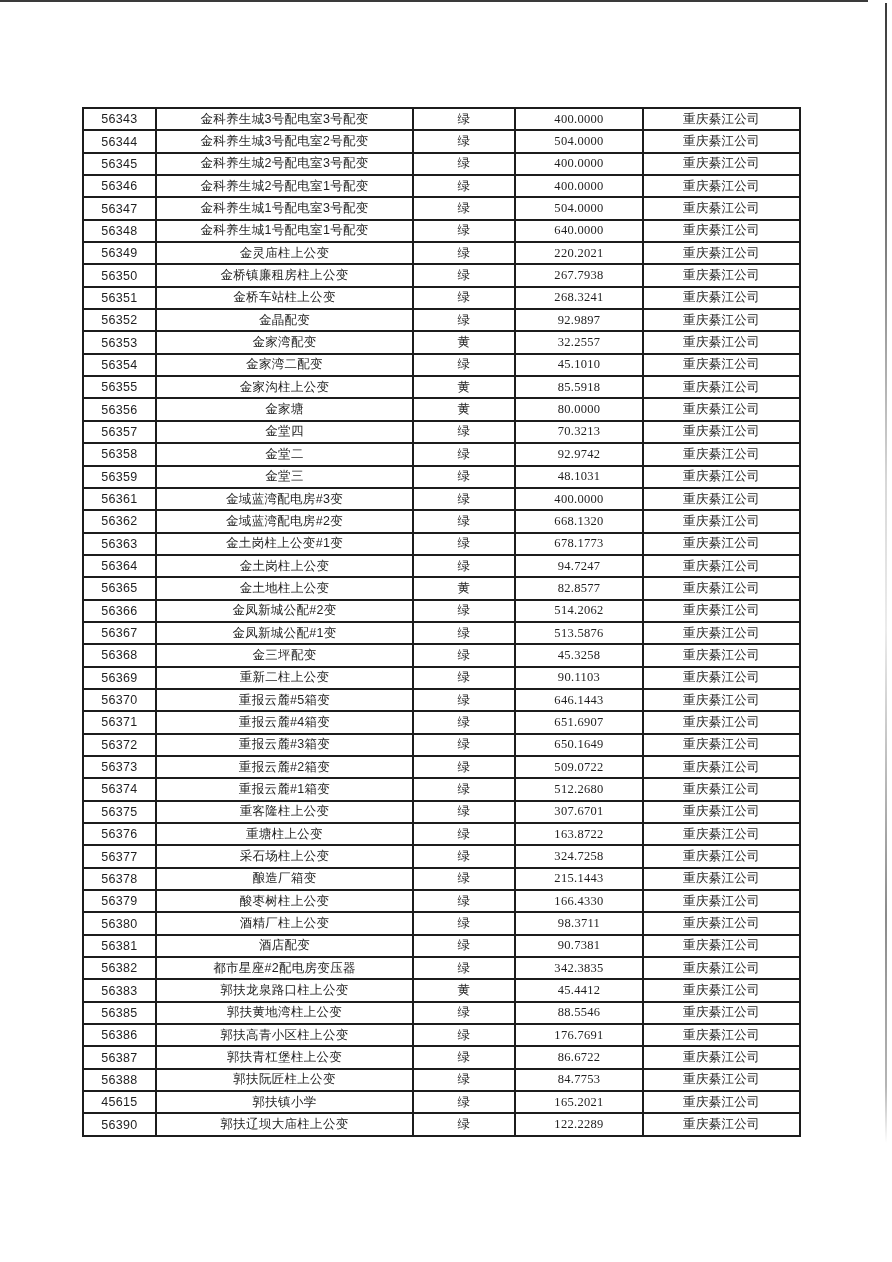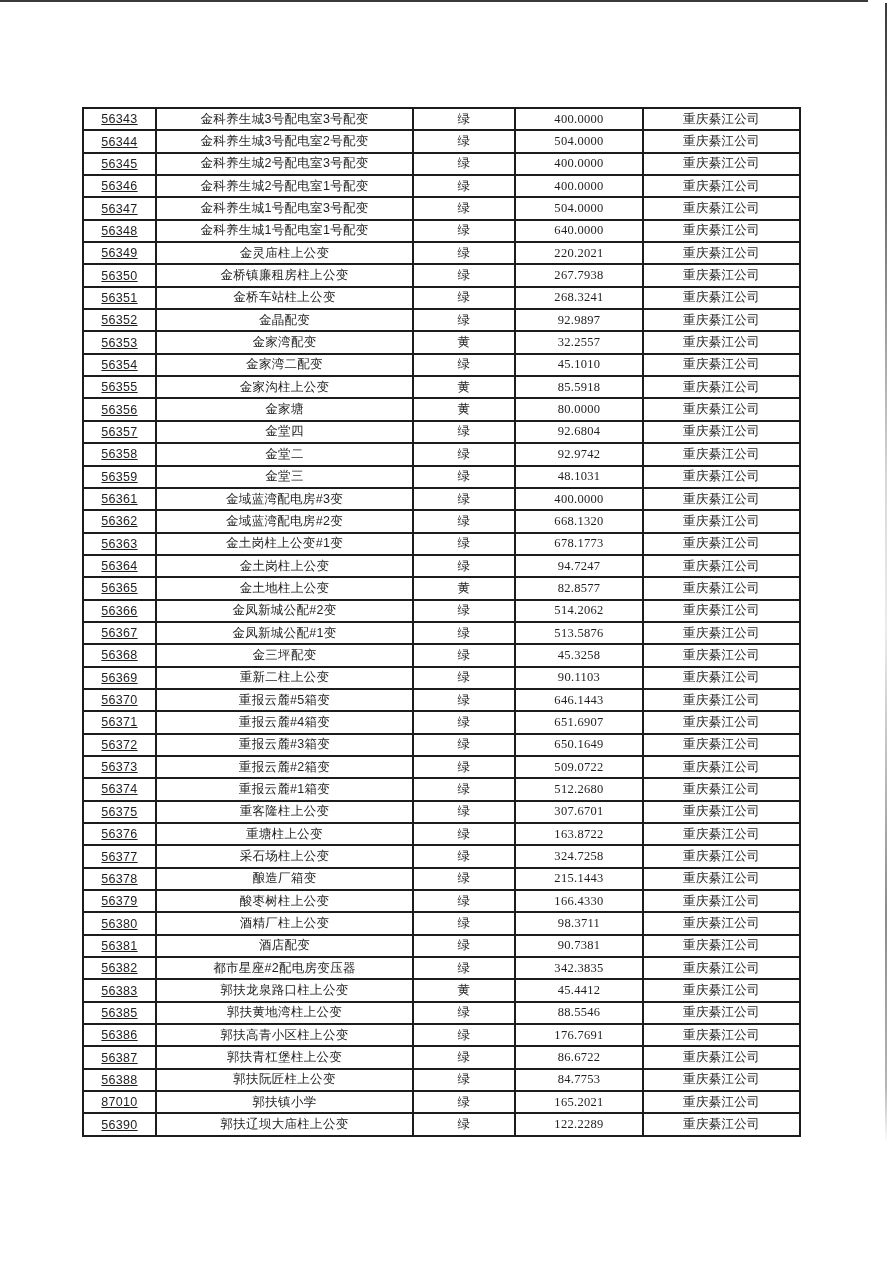--- a/index.html
+++ b/index.html
@@ -43,21 +43,21 @@
     border: 2px solid #1c1c1c;
     text-align: center;
     vertical-align: middle;
     padding: 0 2px;
     font-size: 12.5px;
     color: #1e1e1e;
     letter-spacing: 0.3px;
     white-space: nowrap;
     overflow: hidden;
   }
-  td.c-id     { font-size: 13px; text-decoration: underline; }
+  td.c-id     { font-size: 13px; }
   td.c-value  { font-size: 13px; font-family: Liberation Serif, serif; }
   col.col-id      { width: 73px;  }
   col.col-name    { width: 257px; }
   col.col-status  { width: 102px; }
   col.col-value   { width: 128px; }
   col.col-company { width: 157px; }
 </style>
 </head>
 <body>
 
@@ -169,21 +169,21 @@
           <td class="c-id">56356</td>
           <td class="c-name">金家塘</td>
           <td class="c-status">黄</td>
           <td class="c-value">80.0000</td>
           <td class="c-company">重庆綦江公司</td>
         </tr>
         <tr>
           <td class="c-id">56357</td>
           <td class="c-name">金堂四</td>
           <td class="c-status">绿</td>
-          <td class="c-value">92.6804</td>
+          <td class="c-value">70.3213</td>
           <td class="c-company">重庆綦江公司</td>
         </tr>
         <tr>
           <td class="c-id">56358</td>
           <td class="c-name">金堂二</td>
           <td class="c-status">绿</td>
           <td class="c-value">92.9742</td>
           <td class="c-company">重庆綦江公司</td>
         </tr>
         <tr>
@@ -376,21 +376,21 @@
           <td class="c-company">重庆綦江公司</td>
         </tr>
         <tr>
           <td class="c-id">56388</td>
           <td class="c-name">郭扶阮匠柱上公变</td>
           <td class="c-status">绿</td>
           <td class="c-value">84.7753</td>
           <td class="c-company">重庆綦江公司</td>
         </tr>
         <tr>
-          <td class="c-id">87010</td>
+          <td class="c-id">45615</td>
           <td class="c-name">郭扶镇小学</td>
           <td class="c-status">绿</td>
           <td class="c-value">165.2021</td>
           <td class="c-company">重庆綦江公司</td>
         </tr>
         <tr>
           <td class="c-id">56390</td>
           <td class="c-name">郭扶辽坝大庙柱上公变</td>
           <td class="c-status">绿</td>
           <td class="c-value">122.2289</td>

